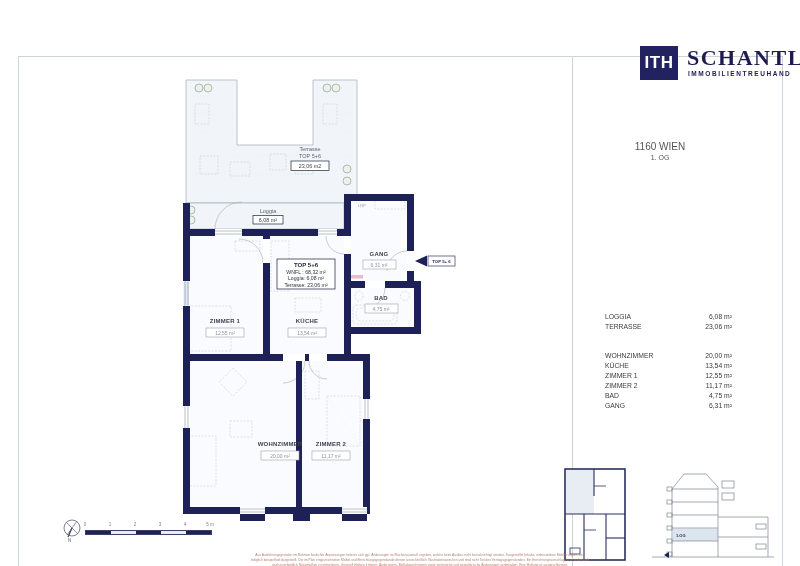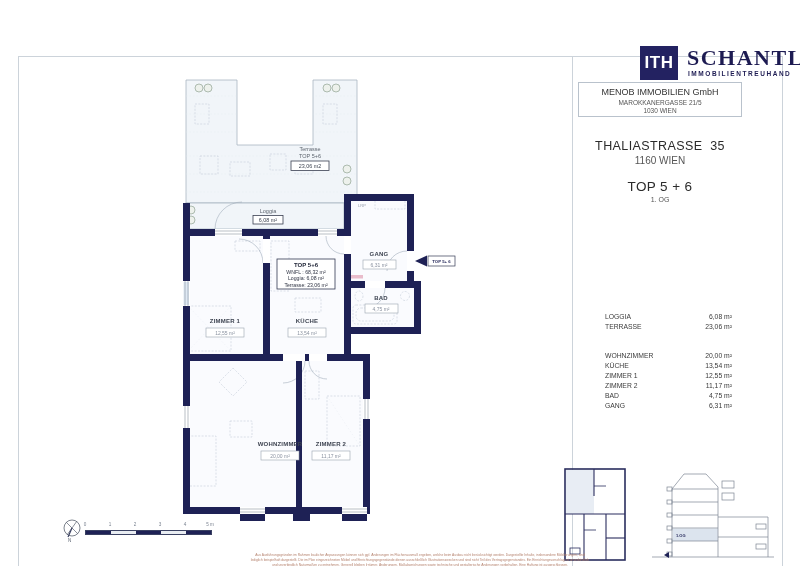--- a/index.html
+++ b/index.html
@@ -81,30 +81,23 @@
 
   <div class="frame"></div>
   <div class="divider"></div>
 
   <div class="logo-square">
     <span>ITH</span>
   </div>
   <div class="brand-name">SCHANTL</div>
   <div class="brand-tagline">IMMOBILIENTREUHAND</div>
 
-  <div class="agency-box">
-    <div class="agency-name">MENOB IMMOBILIEN GmbH</div>
-    <div class="agency-line">MAROKKANERGASSE 21/5</div>
-    <div class="agency-line">1030 WIEN</div>
-  </div>
 
   <div class="title-block">
-    <div class="prop-street">THALIASTRASSE  35</div>
     <div class="prop-city">1160 WIEN</div>
-    <div class="prop-unit">TOP 5 + 6</div>
     <div class="prop-floor">1. OG</div>
   </div>
 
   <div class="areas" style="top:240px">
   </div>
   <div class="areas" style="top:276px">
     <div class="arow small">
       <span>LOGGIA</span>
       <span>6,08 m²</span>
     </div>

